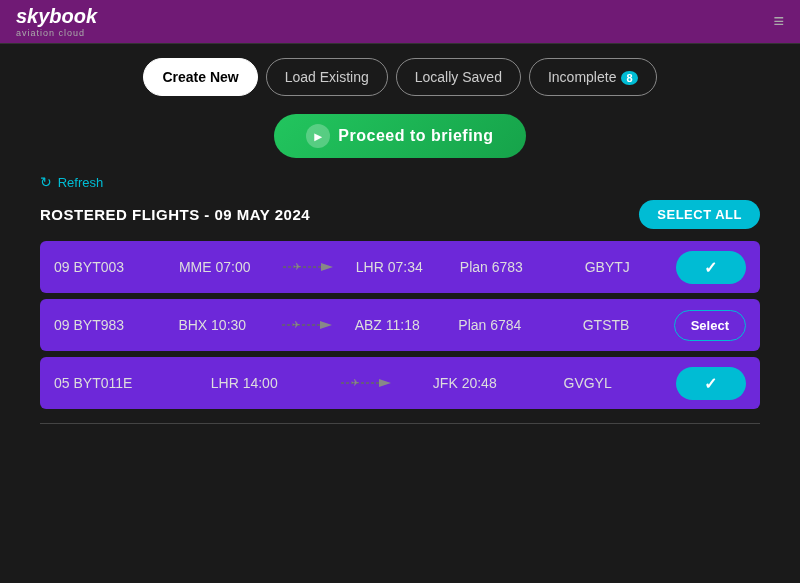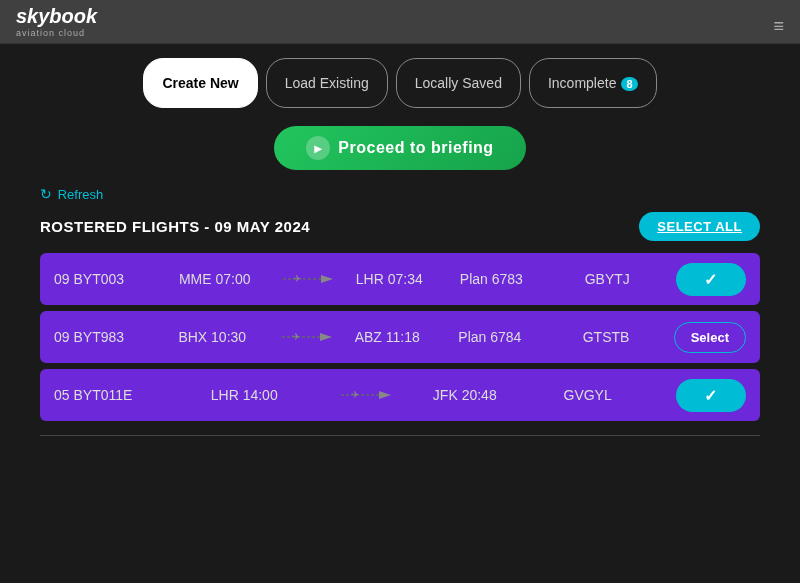--- a/index.html
+++ b/index.html
@@ -7,24 +7,25 @@
       background-color: #1a1a1a;
       color: #fff;
       font-family: Arial, sans-serif;
       width: 800px;
       height: 583px;
       overflow: hidden;
     }
 
     
     .header {
-      background-color: #404040;
-      display: flex;
+      background-color: #701a75;
+      display: flex;
+      align-items: center;
       justify-content: space-between;
-      padding: 16px 16px;
+      padding: 0 16px;
       height: 44px;
       border-bottom: 1px solid #333;
     }
     .logo {
       display: flex;
       align-items: center;
       gap: 6px;
     }
     .logo-text {
       color: #fff;
@@ -47,21 +48,21 @@
     
     .tabs-container {
       display: flex;
       justify-content: center;
       align-items: center;
       gap: 8px;
       padding: 14px 0 10px;
     }
     .tab {
       border-radius: 20px;
-      padding: 16px 18px;
+      padding: 10px 18px;
       font-size: 14px;
       cursor: pointer;
       border: 1.5px solid #888;
       background: transparent;
       color: #ccc;
       white-space: nowrap;
     }
     .tab.active {
       background: #fff;
       color: #000;
@@ -148,21 +149,20 @@
     .select-all-btn {
       background: #00bcd4;
       color: #fff;
       border: none;
       border-radius: 20px;
       padding: 7px 18px;
       font-size: 13px;
       font-weight: bold;
       cursor: pointer;
       letter-spacing: 0.5px;
-      text-decoration: underline;
     }
 
     
     .flight-row {
       background: #6d28d9;
       border-radius: 6px;
       display: flex;
       align-items: center;
       padding: 0 14px;
       height: 52px;

